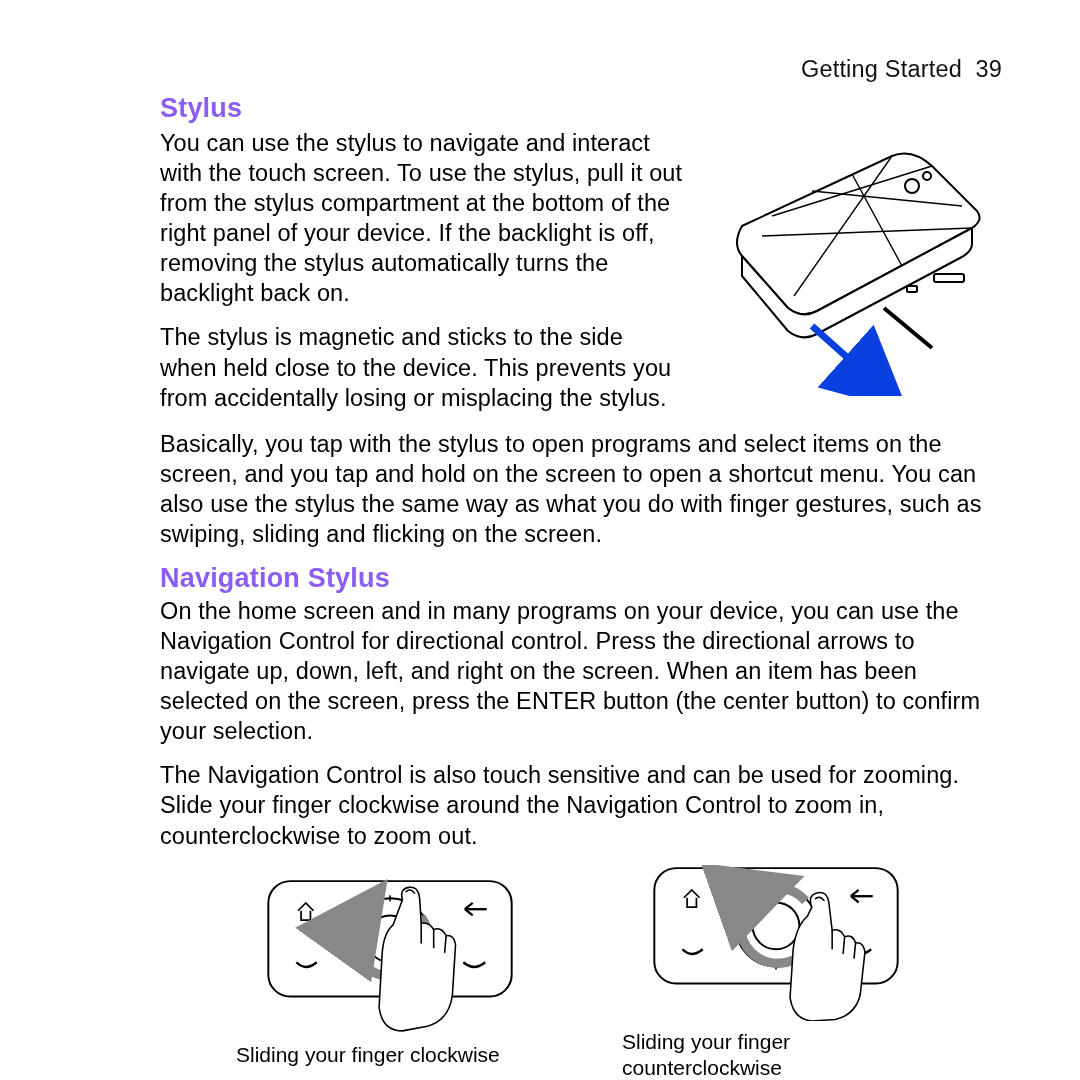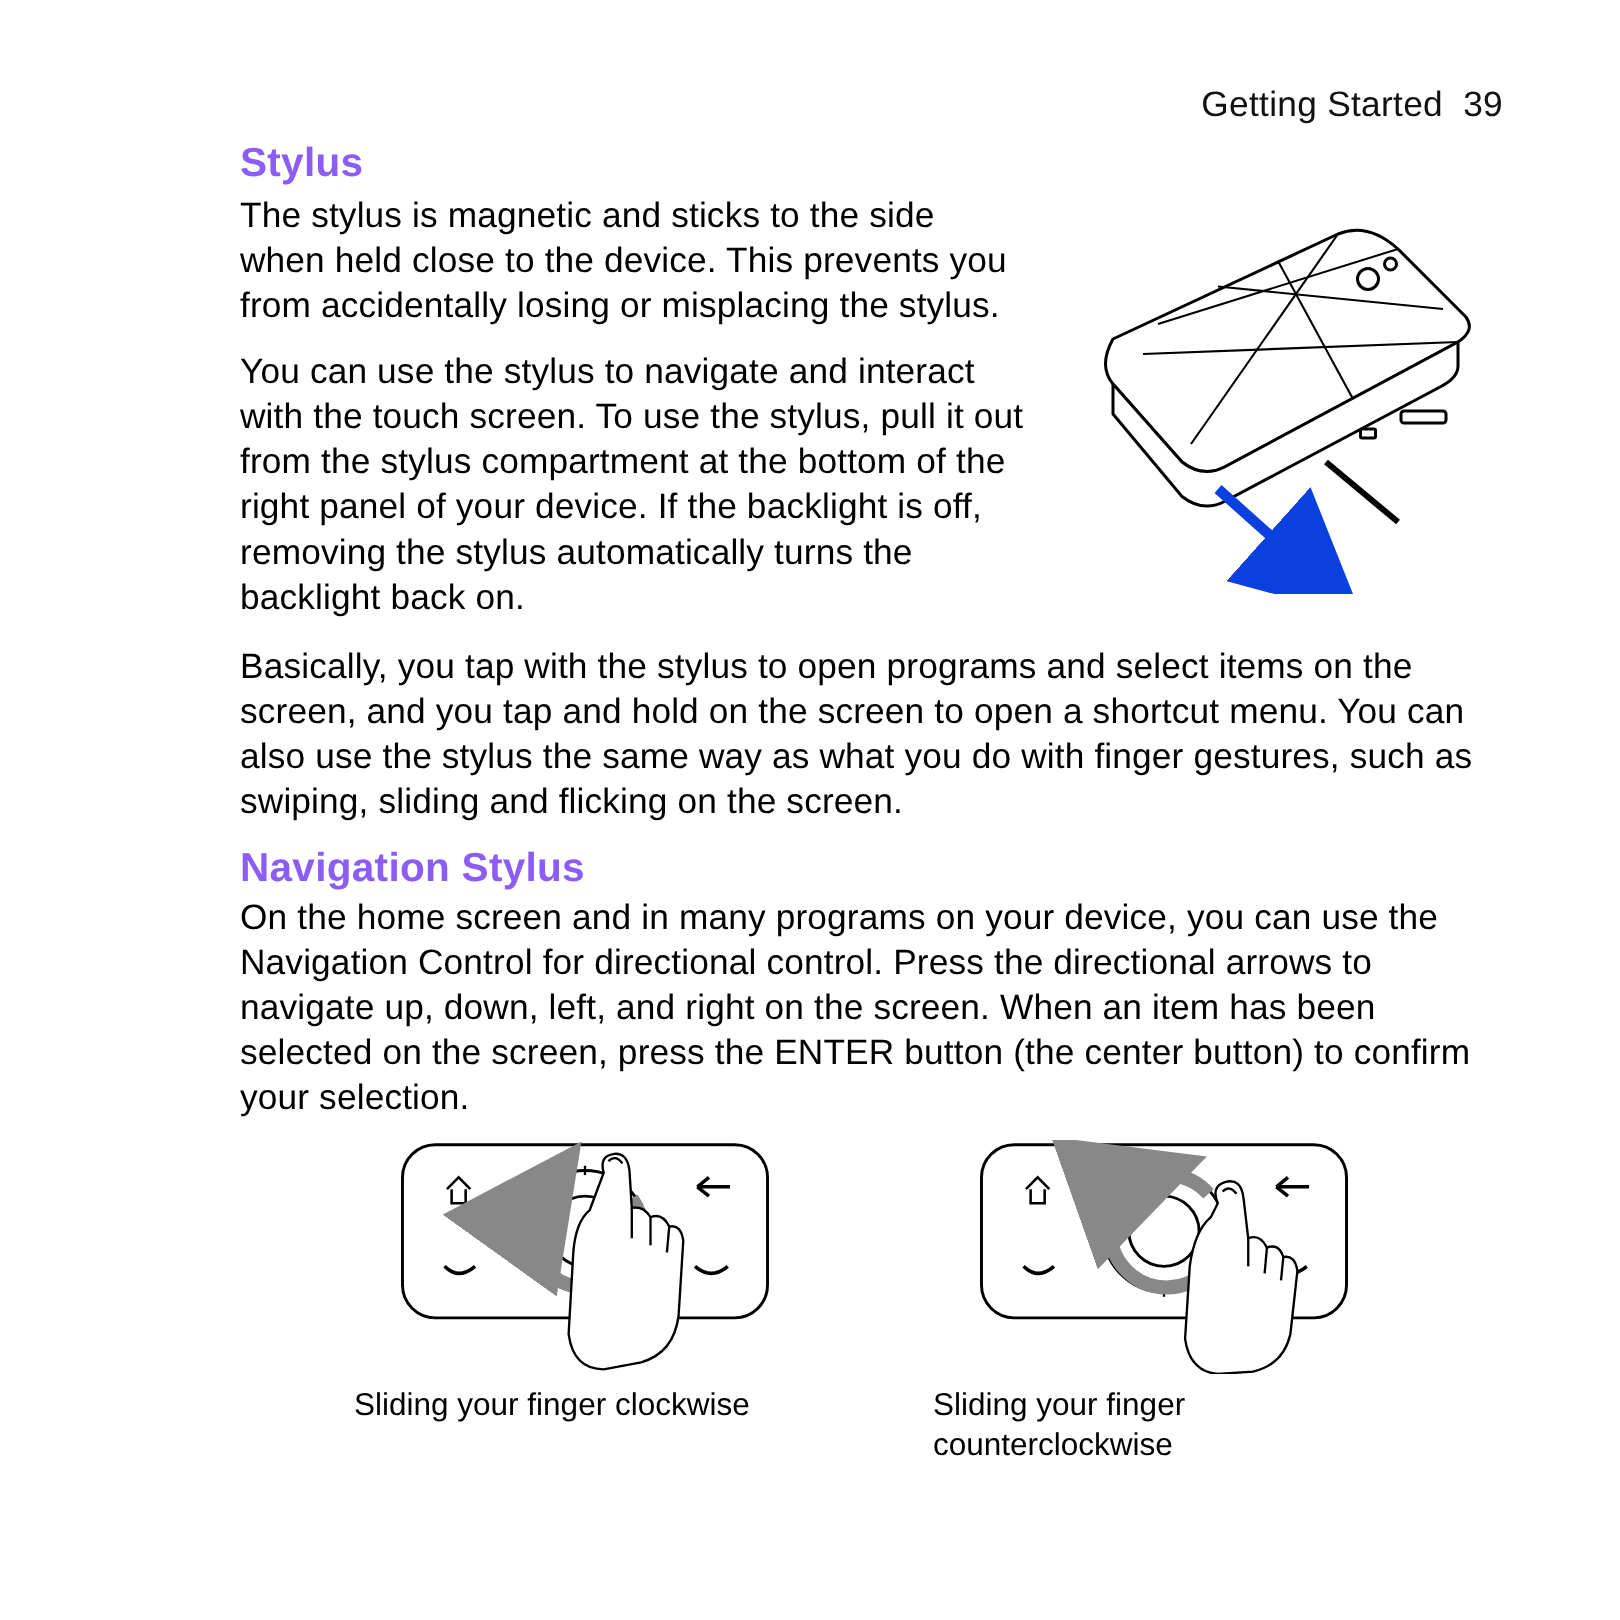--- a/index.html
+++ b/index.html
@@ -50,20 +50,21 @@
     width: 300px;
     height: 260px;
     flex: 0 0 300px;
     margin-top: 10px;
   }
   .nav-figs {
     display: flex;
     gap: 26px;
     margin-top: 10px;
     margin-left: 70px;
+    align-items: center;
   }
   .nav-fig {
     width: 360px;
   }
   .nav-panel {
     width: 320px;
     height: 156px;
   }
   .nav-cap {
     font-size: 21px;
@@ -78,22 +79,22 @@
 <div class="page">
 
   <div class="header">
     <span>Getting Started</span>&nbsp;&nbsp;<span>39</span>
   </div>
 
   <h2 class="section">Stylus</h2>
 
   <div class="top-wrap">
     <div class="top-text">
+      <p class="body">You can use the stylus to navigate and interact with the touch screen. To use the stylus, pull it out from the stylus compartment at the bottom of the right panel of your device. If the backlight is off, removing the stylus automatically turns the backlight back on.</p>
       <p class="body">The stylus is magnetic and sticks to the side when held close to the device. This prevents you from accidentally losing or misplacing the stylus.</p>
-      <p class="body">You can use the stylus to navigate and interact with the touch screen. To use the stylus, pull it out from the stylus compartment at the bottom of the right panel of your device. If the backlight is off, removing the stylus automatically turns the backlight back on.</p>
     </div>
     <div class="device-illus">
       <svg viewBox="0 0 300 260" width="300" height="260">
         <defs>
           <marker id="blueArrow" markerWidth="12" markerHeight="12" refX="6" refY="6" orient="auto">
             <path d="M0,0 L12,6 L0,12 Z" fill="#0a3fe0"></path>
           </marker>
         </defs>
 
         <g stroke="#000" stroke-width="2" fill="#fff" stroke-linejoin="round">
@@ -121,20 +122,21 @@
 
         <line x1="110" y1="190" x2="175" y2="248" stroke="#0a3fe0" stroke-width="7" marker-end="url(#blueArrow)"></line>
       </svg>
     </div>
   </div>
 
   <p class="body">Basically, you tap with the stylus to open programs and select items on the screen, and you tap and hold on the screen to open a shortcut menu. You can also use the stylus the same way as what you do with finger gestures, such as swiping, sliding and flicking on the screen.</p>
 
   <h2 class="section">Navigation Stylus</h2>
   <p class="body">On the home screen and in many programs on your device, you can use the Navigation Control for directional control. Press the directional arrows to navigate up, down, left, and right on the screen. When an item has been selected on the screen, press the ENTER button (the center button) to confirm your selection.</p>
+  <p class="body">The Navigation Control is also touch sensitive and can be used for zooming. Slide your finger clockwise around the Navigation Control to zoom in, counterclockwise to zoom out.</p>
 
   <div class="nav-figs">
 
     <div class="nav-fig">
       <svg class="nav-panel" viewBox="0 0 320 200">
         <defs>
           <marker id="gcw" markerWidth="10" markerHeight="10" refX="5" refY="5" orient="auto">
             <path d="M0,0 L10,5 L0,10 Z" fill="#888"></path>
           </marker>
         </defs>

